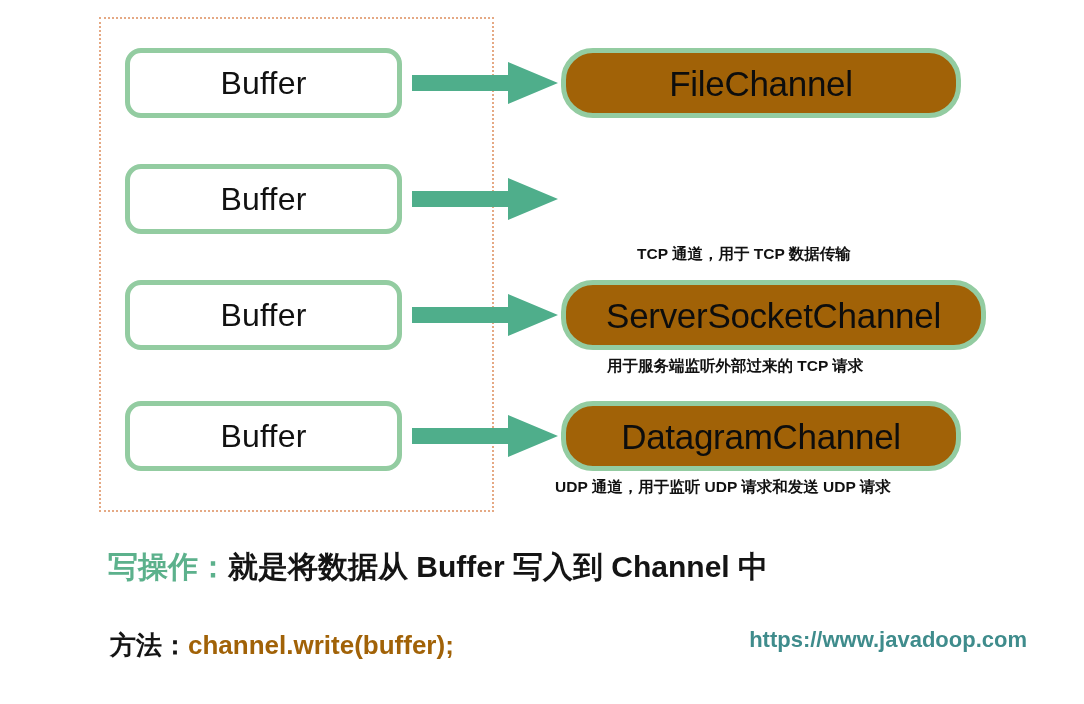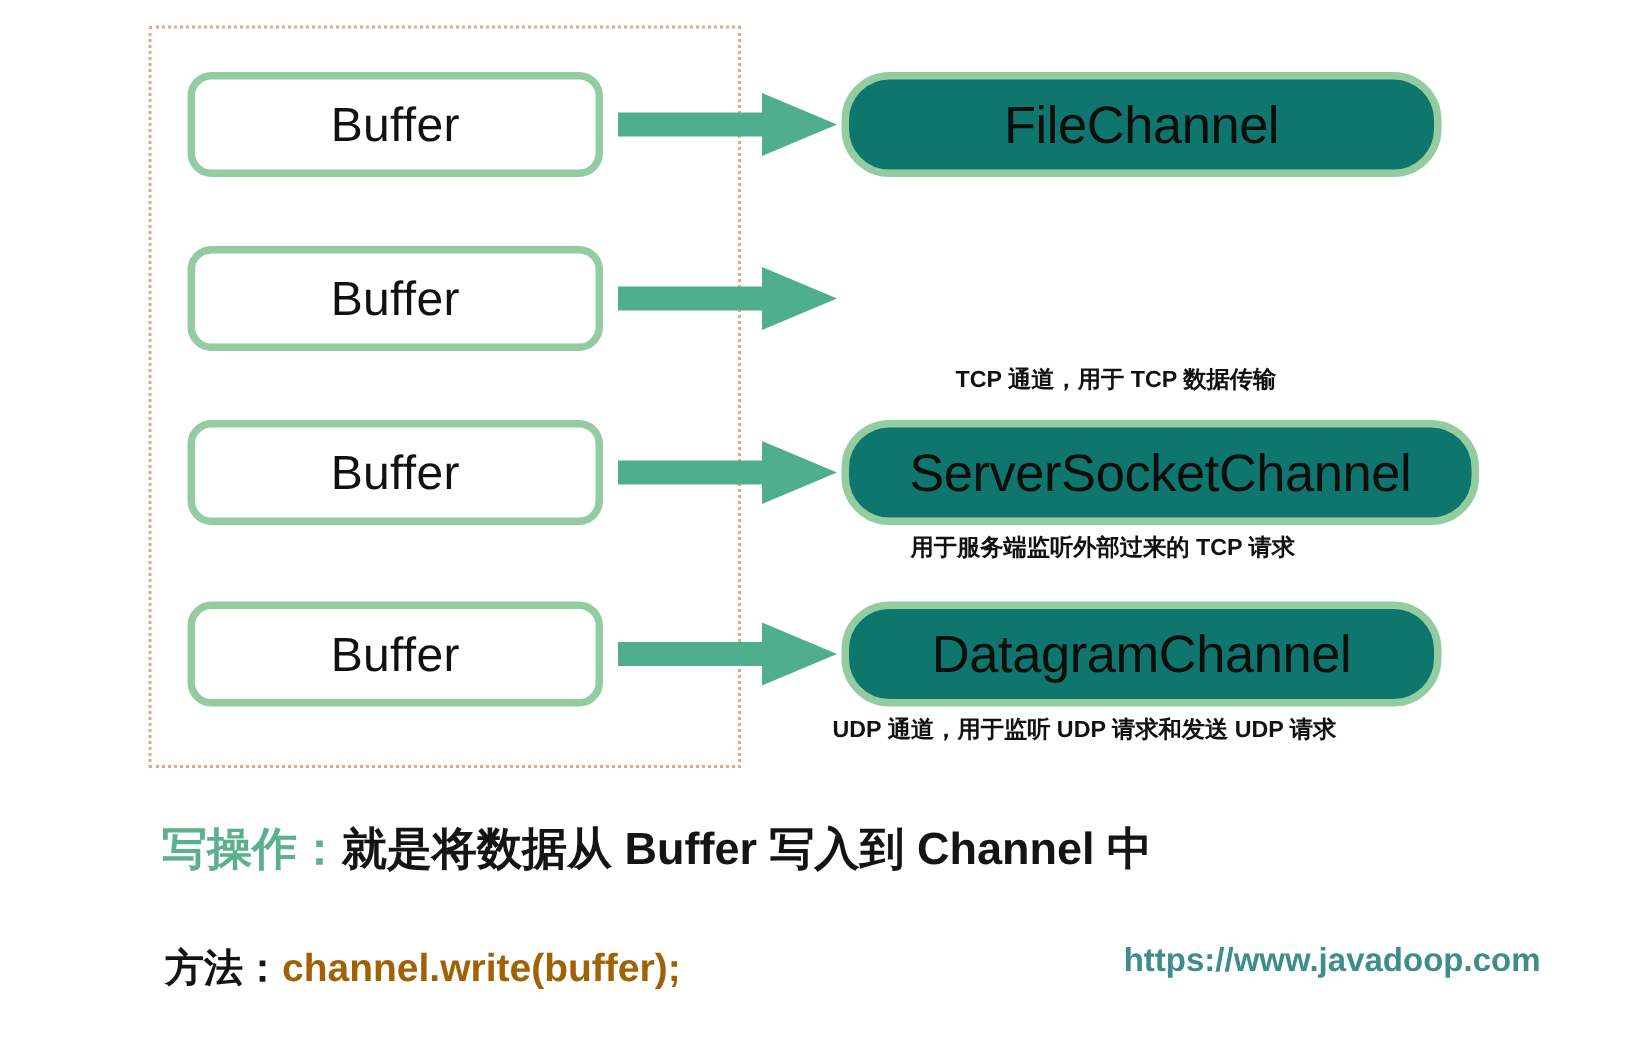--- a/index.html
+++ b/index.html
@@ -61,21 +61,21 @@
   }
 
   
   .channel-box {
     position: absolute;
     left: 561px;
     height: 70px;
     box-sizing: border-box;
     border: 5px solid #93cca1;
     border-radius: 32px;
-    background: #0f766e;
+    background: #a16207;
     display: flex;
     align-items: center;
     justify-content: center;
   }
   .channel-label {
     font-size: 35px;
     font-weight: 400;
     color: #0d0d0d;
     letter-spacing: -0.3px;
     line-height: 1;

